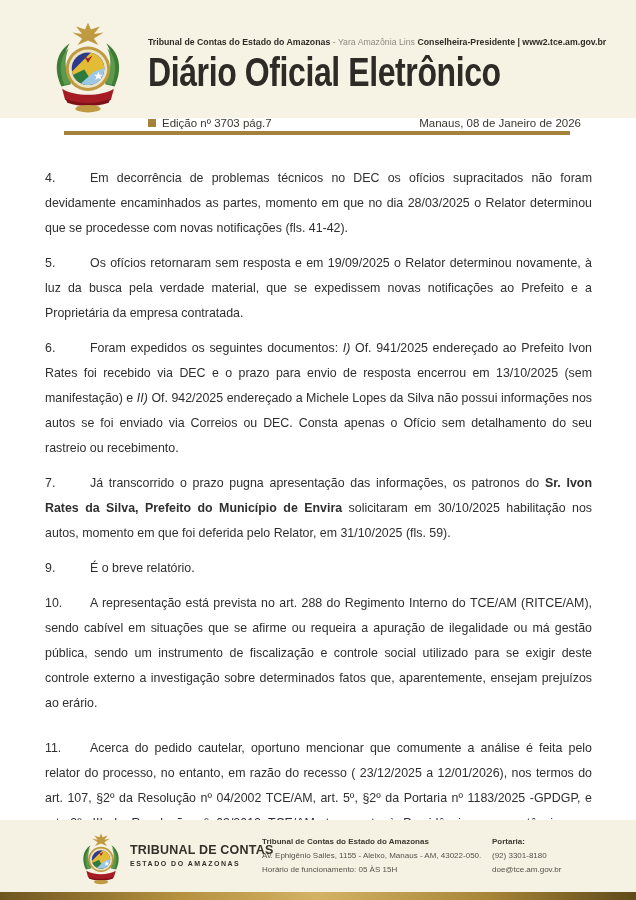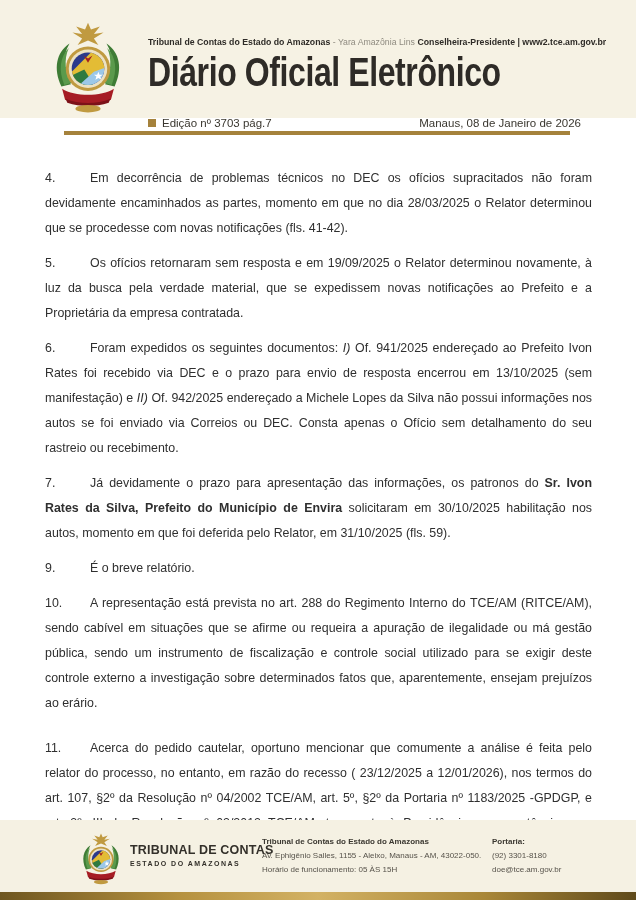--- a/index.html
+++ b/index.html
@@ -120,21 +120,21 @@
       </div>
     </div>
   </div>
 
   <div class="gold-rule"></div>
 
   <div class="doc">
       <p class="para"><span class="pnum">4.</span><span>Em decorrência de problemas técnicos no DEC os ofícios supracitados não foram devidamente encaminhados as partes, momento em que no dia 28/03/2025 o Relator determinou que se procedesse com novas notificações (fls. 41-42).</span></p>
       <p class="para"><span class="pnum">5.</span><span>Os ofícios retornaram sem resposta e em 19/09/2025 o Relator determinou novamente, à luz da busca pela verdade material, que se expedissem novas notificações ao Prefeito e a Proprietária da empresa contratada.</span></p>
       <p class="para"><span class="pnum">6.</span><span>Foram expedidos os seguintes documentos: </span><span style="font-style: italic;">I)</span><span> Of. 941/2025 endereçado ao Prefeito Ivon Rates foi recebido via DEC e o prazo para envio de resposta encerrou em 13/10/2025 (sem manifestação) e </span><span style="font-style: italic;">II)</span><span> Of. 942/2025 endereçado a Michele Lopes da Silva não possui informações nos autos se foi enviado via Correios ou DEC. Consta apenas o Ofício sem detalhamento do seu rastreio ou recebimento.</span></p>
-      <p class="para"><span class="pnum">7.</span><span>Já devidamente o prazo para apresentação das informações, os patronos do </span><span style="font-weight: bold;">Sr. Ivon Rates da Silva, Prefeito do Município de Envira</span><span> solicitaram em 30/10/2025 habilitação nos autos, momento em que foi deferida pelo Relator, em 31/10/2025 (fls. 59).</span></p>
+      <p class="para"><span class="pnum">7.</span><span>Já transcorrido o prazo pugna apresentação das informações, os patronos do </span><span style="font-weight: bold;">Sr. Ivon Rates da Silva, Prefeito do Município de Envira</span><span> solicitaram em 30/10/2025 habilitação nos autos, momento em que foi deferida pelo Relator, em 31/10/2025 (fls. 59).</span></p>
       <p class="para"><span class="pnum">9.</span><span>É o breve relatório.</span></p>
       <p class="para"><span class="pnum">10.</span><span>A representação está prevista no art. 288 do Regimento Interno do TCE/AM (RITCE/AM), sendo cabível em situações que se afirme ou requeira a apuração de ilegalidade ou má gestão pública, sendo um instrumento de fiscalização e controle social utilizado para se exigir deste controle externo a investigação sobre determinados fatos que, aparentemente, ensejam prejuízos ao erário.</span></p>
       <p class="para"><span class="pnum">11.</span><span>Acerca do pedido cautelar, oportuno mencionar que comumente a análise é feita pelo relator do processo, no entanto, em razão do recesso ( 23/12/2025 a 12/01/2026), nos termos do art. 107, §2º da Resolução nº 04/2002 TCE/AM, art. 5º, §2º da Portaria nº 1183/2025 -GPDGP, e art. 3º, III da Resolução nº 03/2012 TCE/AM, transporta à Presidência a competência para deliberar sobre medidas cautelares e/ou de urgência.</span></p>
     </div>
 
   <div class="footer">
     <div class="footer-main">
       <div class="logo-footer">
         <svg viewBox="0 0 100 122" width="42" height="56">
             <use href="#coa"></use>

